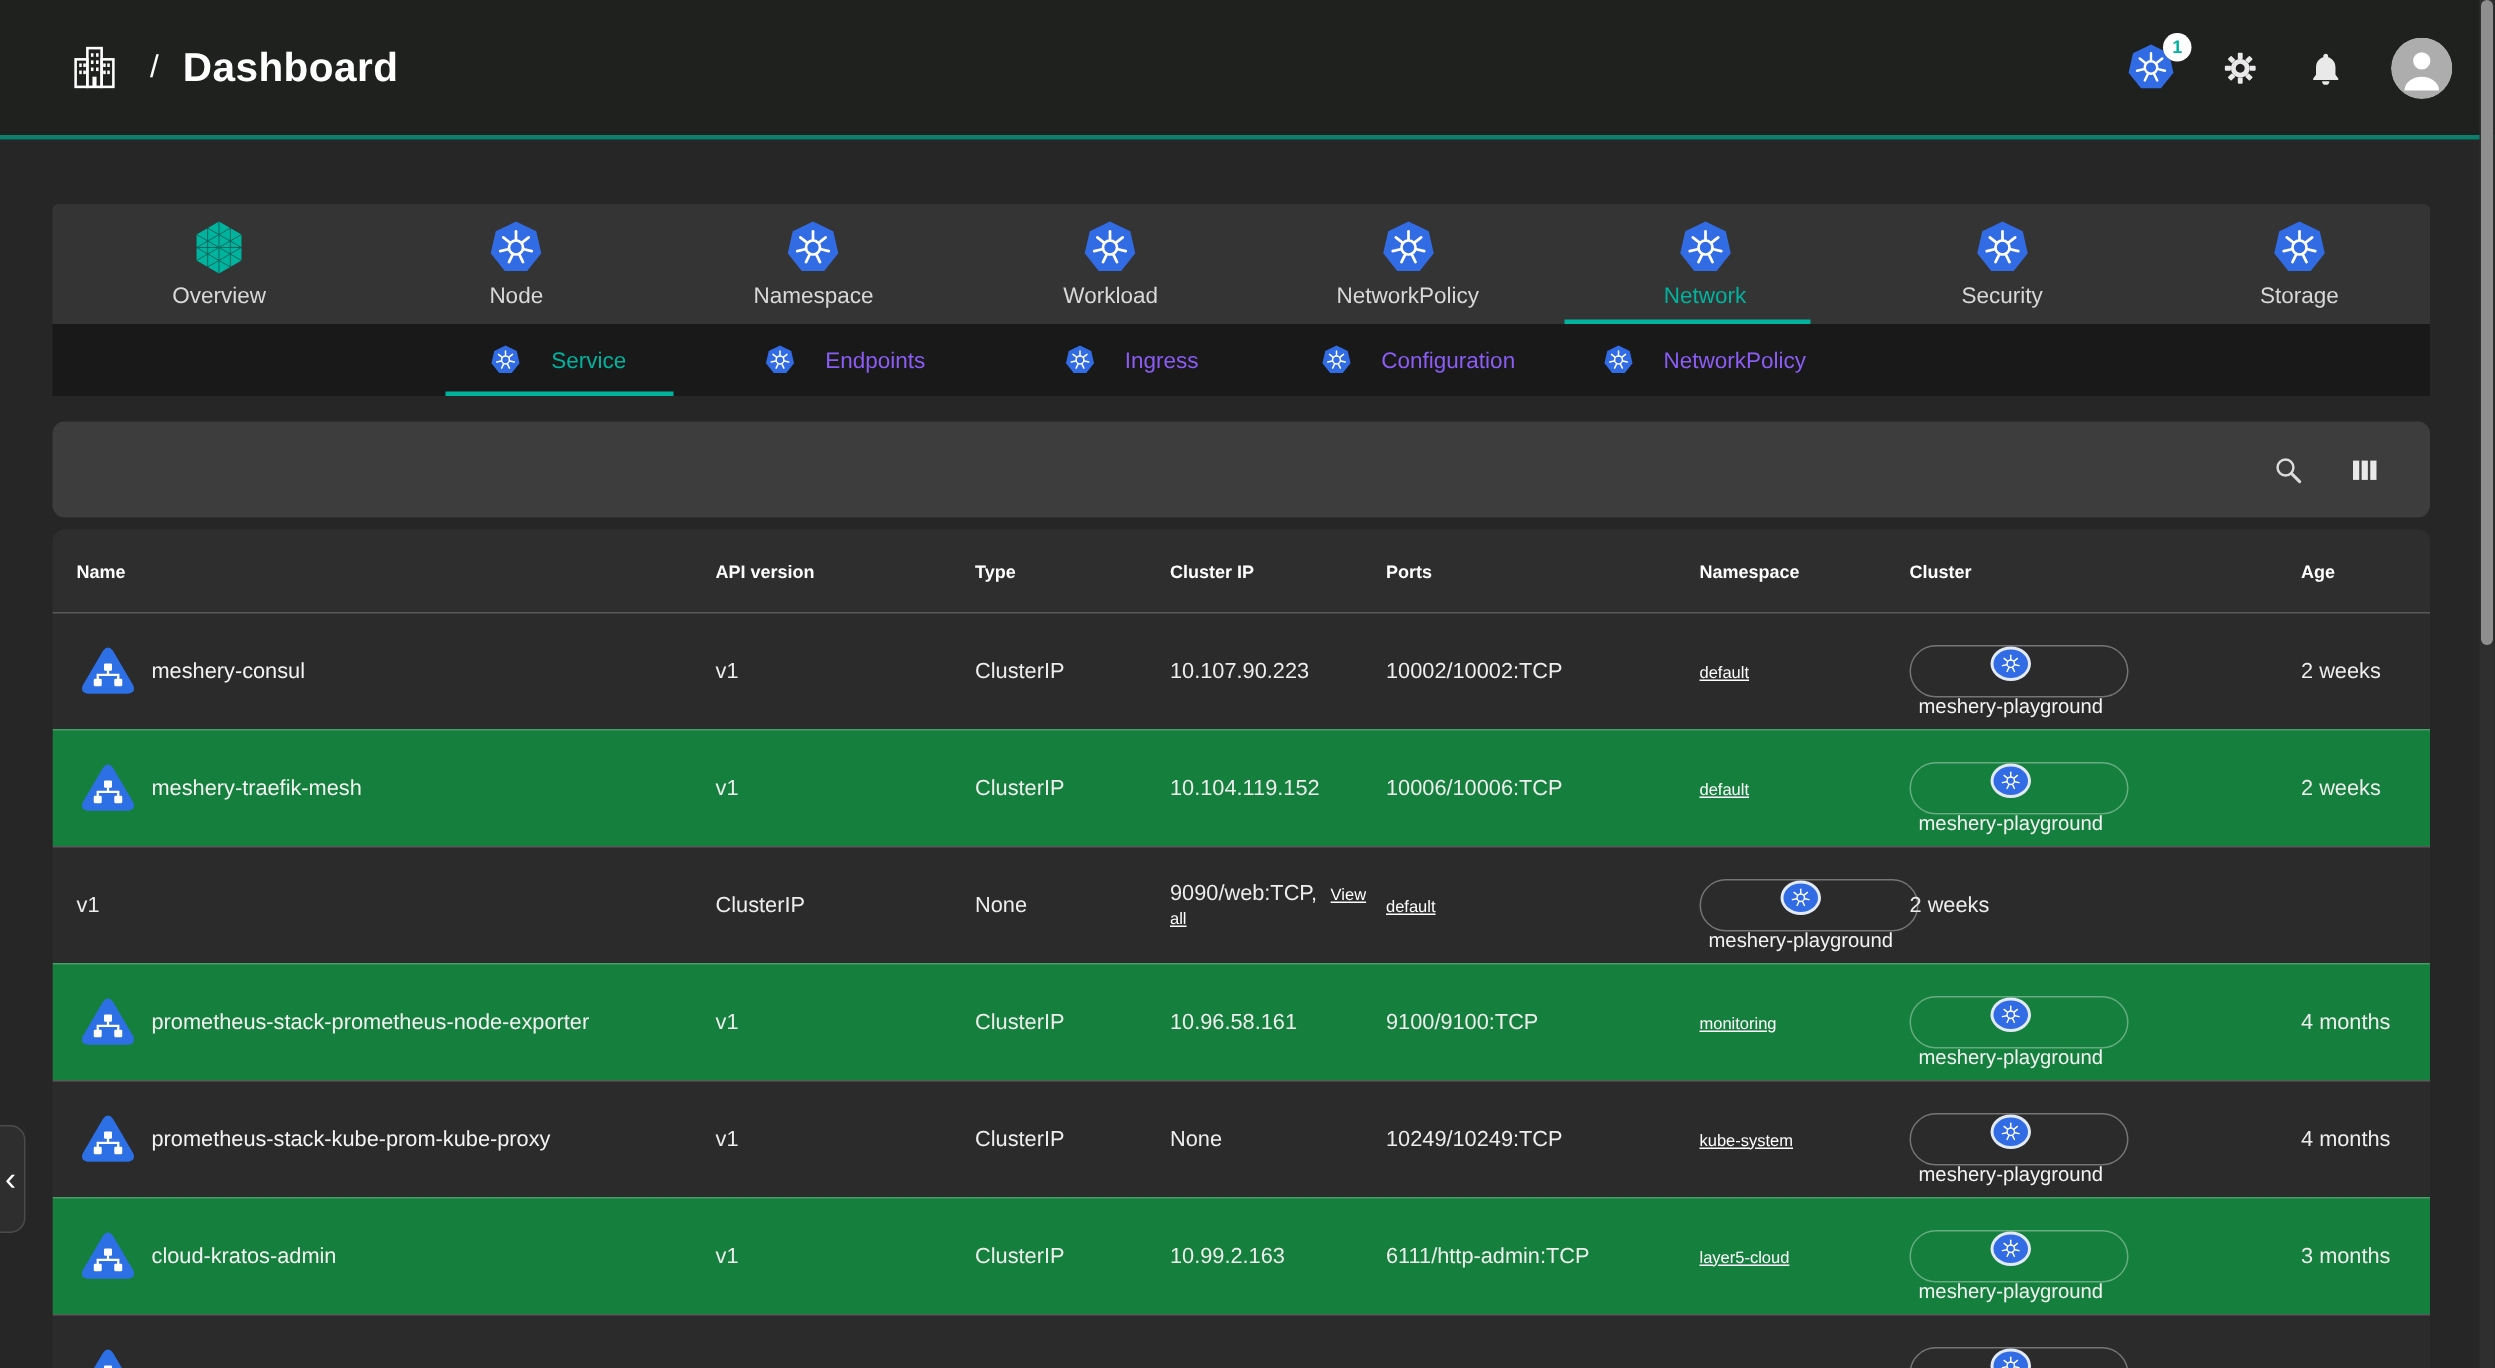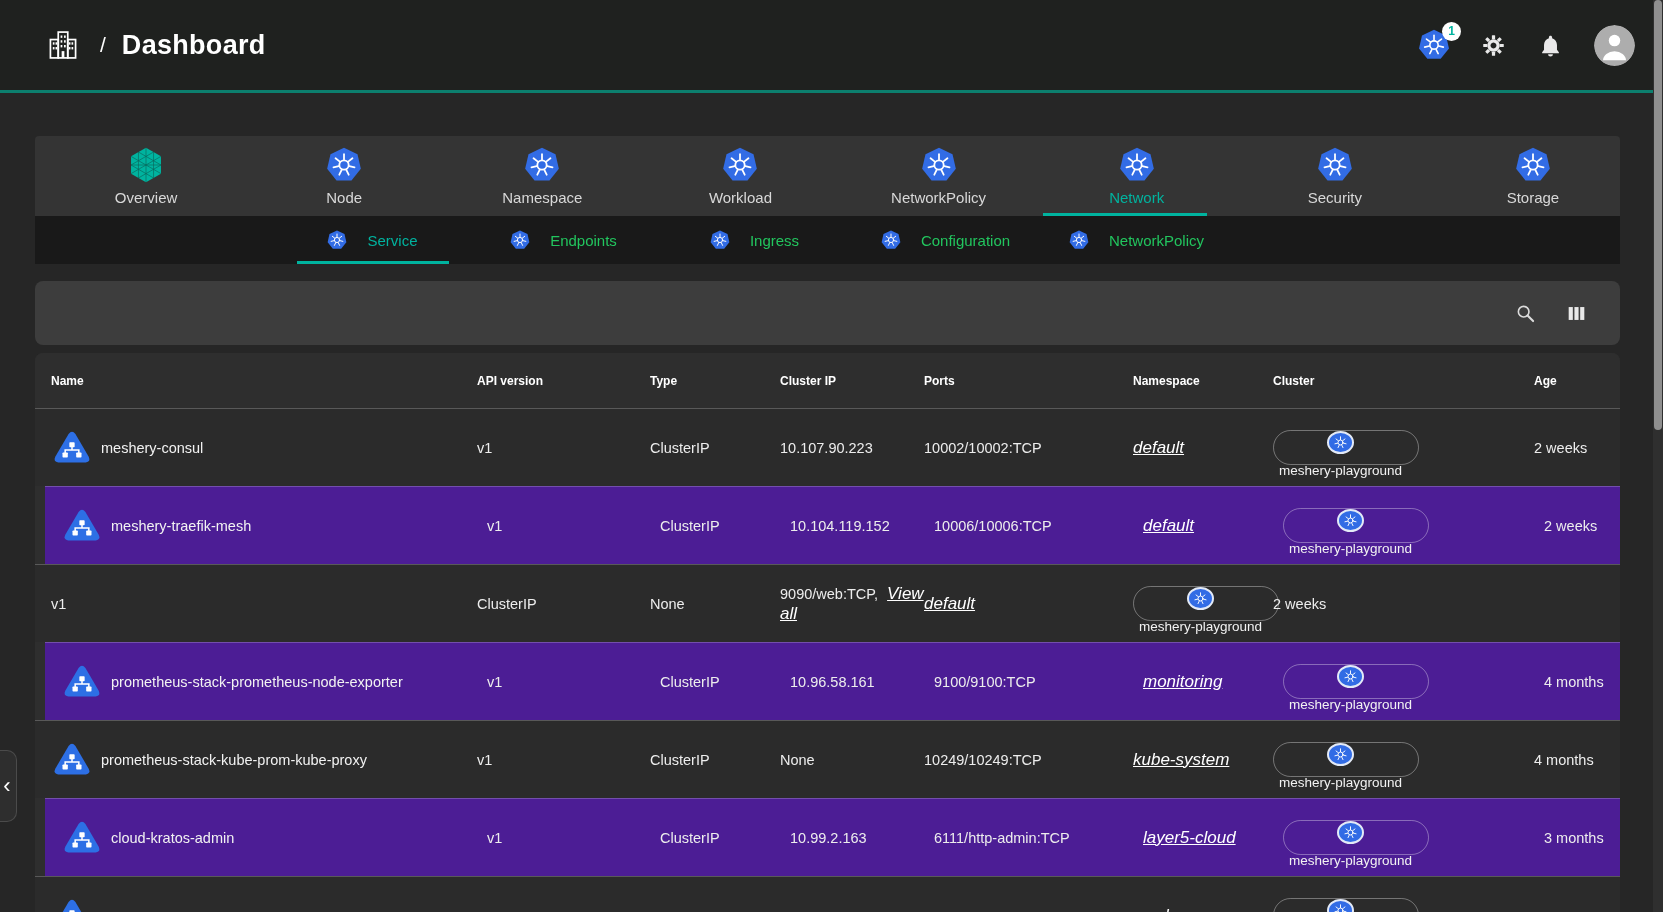--- a/index.html
+++ b/index.html
@@ -59,21 +59,21 @@
     margin: 0 35px; width: 1585px; height: 48px;
     background: #191919;
     display: flex; align-items: stretch;
     padding-left: 242px;
   }
   .sub-tab {
     width: 191px; display: flex; align-items: center; justify-content: center;
     gap: 20px; position: relative; cursor: pointer;
   }
   .sub-tab .sub-icon { width: 20px; height: 20px; }
-  .sub-tab .sub-label { font-size: 15px; color: #22c55e; }
+  .sub-tab .sub-label { font-size: 15px; color: #8b5cf6; }
   .sub-tab.active .sub-label { color: #00B39F; }
   .sub-tab.active::after {
     content: ""; position: absolute; bottom: 0; left: 50%;
     transform: translateX(-50%);
     width: 152px; height: 3px; background: #00B39F;
   }
 
   
   .toolbar {
     margin: 17px 35px 8px 35px; width: 1585px; height: 64px;
@@ -94,27 +94,27 @@
     align-items: center;
     padding-left: 16px;
   }
   .thead { height: 55px; background: #2e2e2e; }
   .th { font-size: 12px; font-weight: 700; color: #ffffff; }
   .trow {
     height: 78px; background: #2b2b2b;
     border-top: 1px solid rgba(255,255,255,0.22);
     cursor: pointer;
   }
-  .trow.alt { background: #4c1d95; margin-left: 10px; }
+  .trow.alt { background: #15803d; }
   .cell { font-size: 14.5px; color: #ededed; padding-right: 10px; }
   .cell-name { display: flex; align-items: center; gap: 8px; }
   .svc-icon { width: 42px; height: 38px; flex: 0 0 auto; }
   .name-text { font-size: 14.5px; color: #f2f2f2; }
   .ns-link, .view-all {
-    color: #ffffff; text-decoration: underline; cursor: pointer; font-size: 17px; font-style: italic;
+    color: #ffffff; text-decoration: underline; cursor: pointer; font-size: 11px;
   }
   .view-all { margin-left: 9px; }
   .chip {
     display: inline-flex; align-items: center; gap: 9px;
     height: 35px; padding: 0 16px 0 5px;
     border: 1px solid rgba(255,255,255,0.35); border-radius: 18px;
     cursor: pointer; max-width: 250px; flex-direction: column;
   }
   .chip-icon {
     width: 27px; height: 27px; border-radius: 50%;

